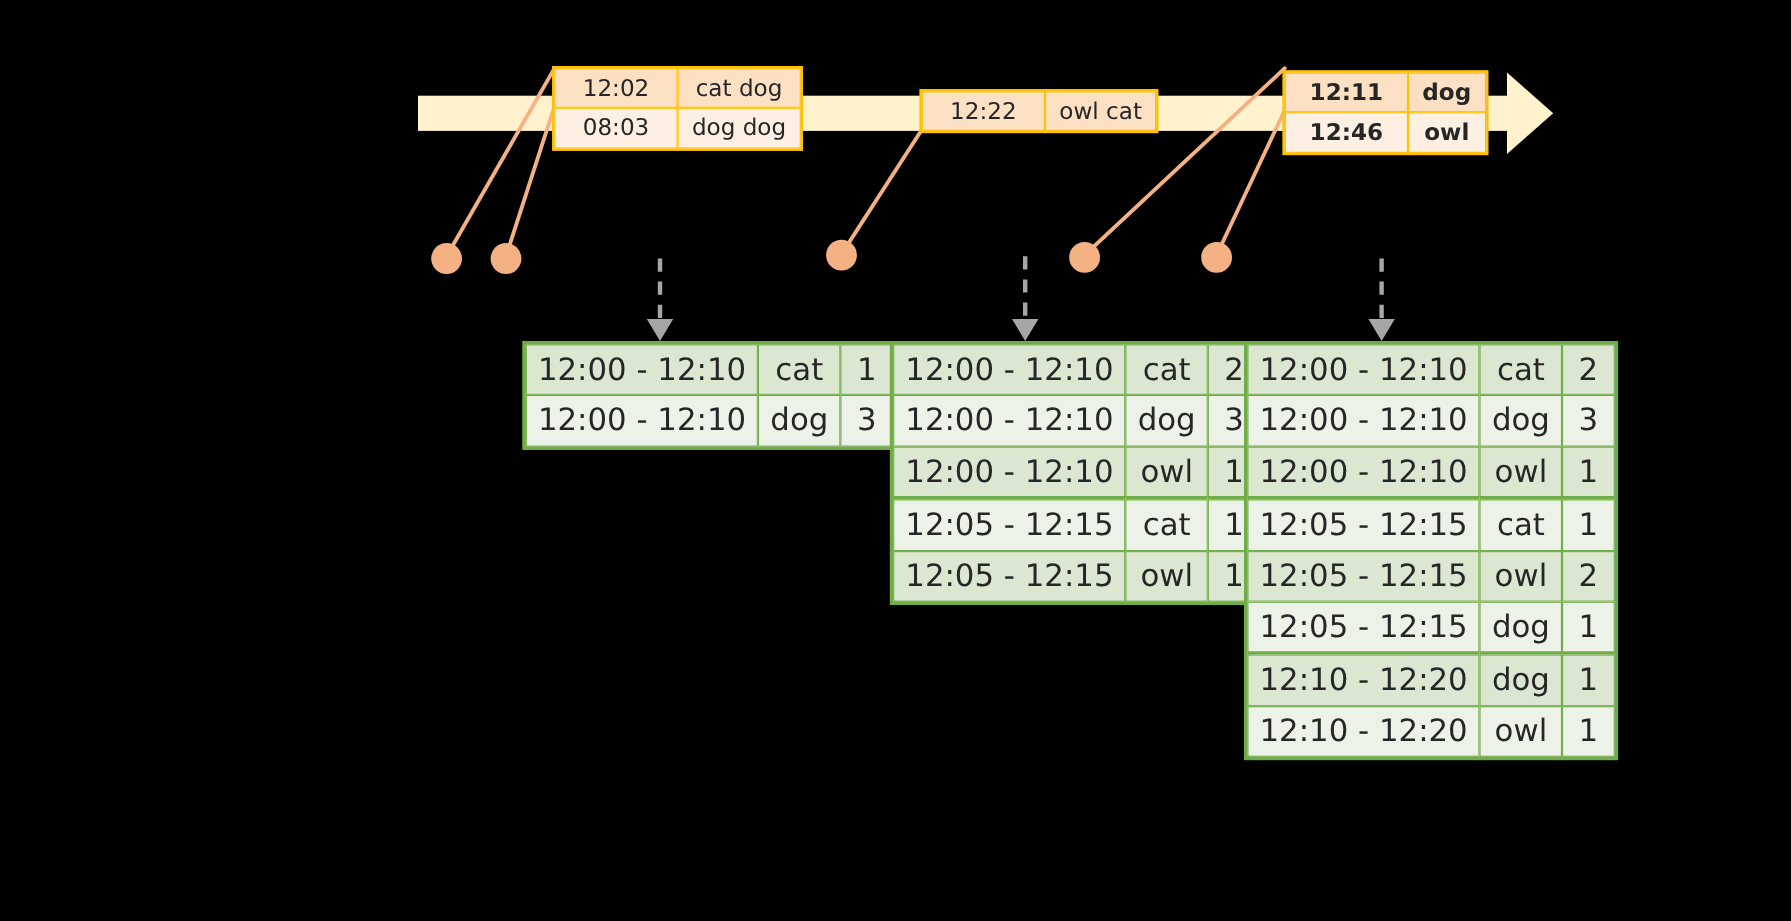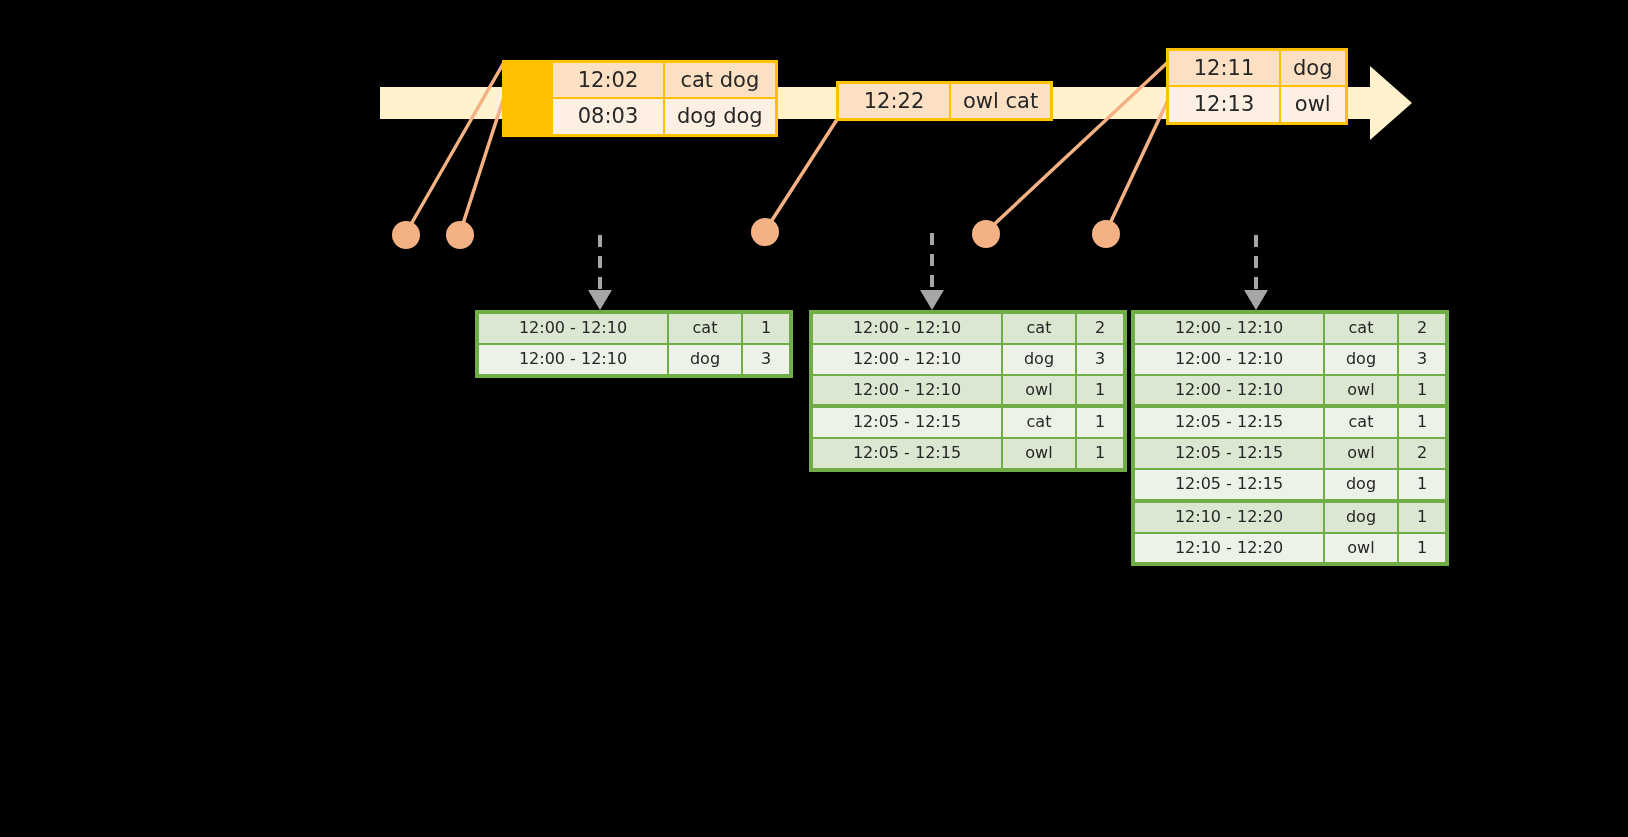--- a/index.html
+++ b/index.html
@@ -51,21 +51,21 @@
   .result-table {
     position: absolute;
     border-collapse: separate;
     border-spacing: 0;
     background: #70AD47;
     border: 3px solid #70AD47;
     z-index: 5;
   }
   .result-table td {
     border: 1px solid #70AD47;
-    font-size: 16px;
+    font-size: 28px;
     color: #262626;
     text-align: center;
     padding: 4px 10px;
     white-space: nowrap;
     line-height: 1.3;
   }
   .result-table tr.shade td { background: #DCE7D2; }
   .result-table tr.plain td { background: #EDF2E8; }
   .rt-window { min-width: 168px; }
   .rt-word   { min-width: 52px; margin-left: 20px; }
@@ -109,21 +109,21 @@
         <line x1="932" y1="233" x2="932" y2="292" stroke-dasharray="12 9"></line>
         <polygon points="920,290 944,290 932,310" stroke="none"></polygon>
       </g>
       <g>
         <line x1="1256" y1="235" x2="1256" y2="292" stroke-dasharray="12 9"></line>
         <polygon points="1244,290 1268,290 1256,310" stroke="none"></polygon>
       </g>
     </g>
   </svg>
 
-  <table class="event-table" style="left:502px; top:60px;padding-left:48px;">
+  <table class="event-table" style="left:502px; top:60px;">
     <tbody>
       <tr class="ev-row-a">
         <td class="ev-time">12:02</td>
         <td class="ev-words">cat dog</td>
       </tr>
       <tr class="ev-row-b">
         <td class="ev-time">08:03</td>
         <td class="ev-words">dog dog</td>
       </tr>
     </tbody>
@@ -131,28 +131,28 @@
 
   <table class="event-table" style="left:836px; top:81px;">
     <tbody>
       <tr class="ev-row-a">
         <td class="ev-time">12:22</td>
         <td class="ev-words">owl cat</td>
       </tr>
     </tbody>
   </table>
 
-  <table class="event-table" style="left:1166px; top:48px;">
+  <table class="event-table" style="left:1166px; top:64px;font-weight:bold;">
     <tbody>
       <tr class="ev-row-a">
         <td class="ev-time">12:11</td>
         <td class="ev-words">dog</td>
       </tr>
       <tr class="ev-row-b">
-        <td class="ev-time">12:13</td>
+        <td class="ev-time">12:46</td>
         <td class="ev-words">owl</td>
       </tr>
     </tbody>
   </table>
 
   <table class="result-table" id="result-table-1" style="left:475px; top:310px;">
     <tbody>
         <tr class="shade">
           <td class="rt-window">12:00 - 12:10</td>
           <td class="rt-word">cat</td>

